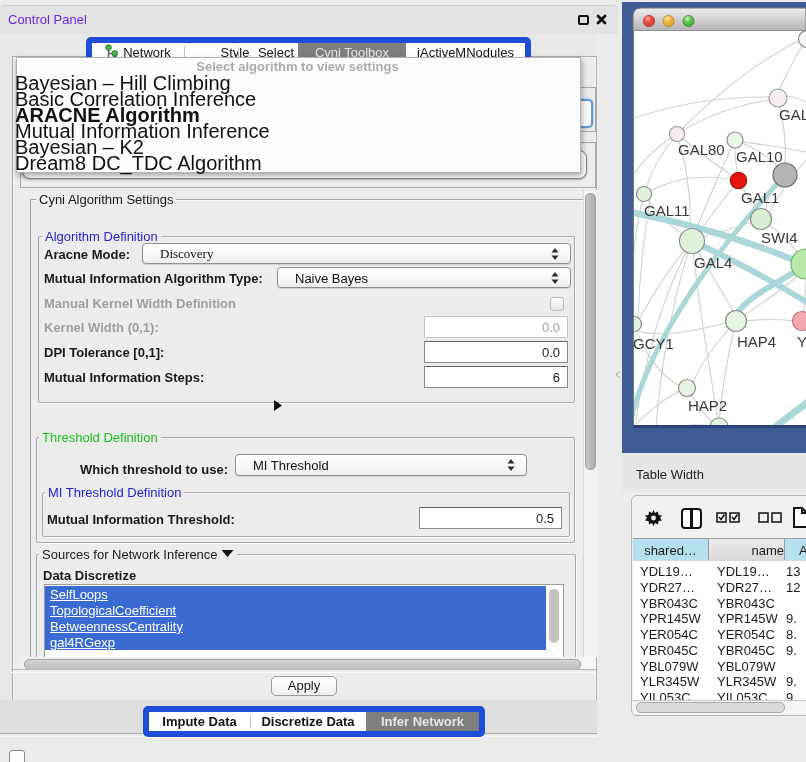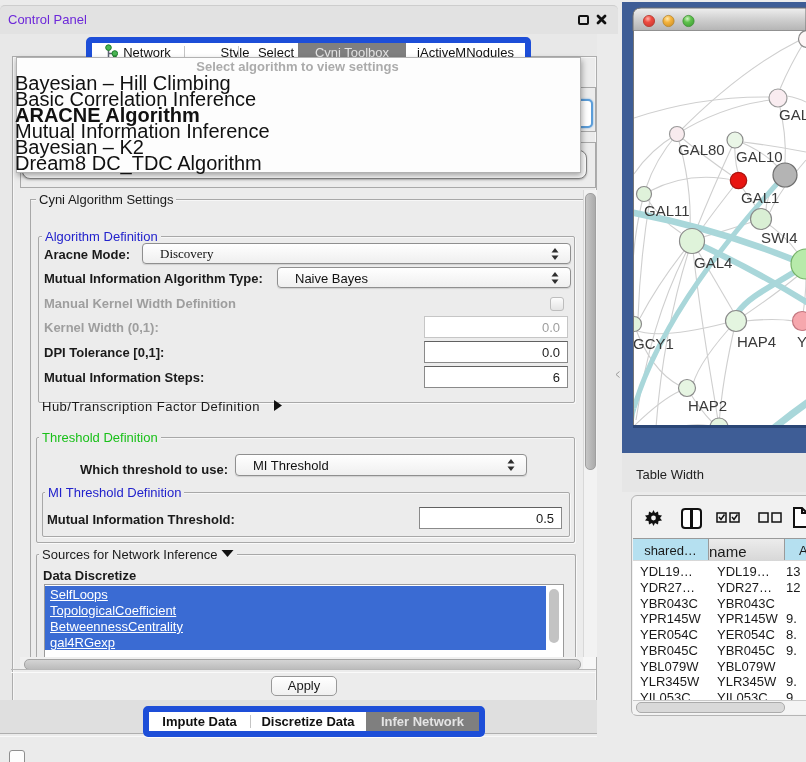--- a/index.html
+++ b/index.html
@@ -88,21 +88,20 @@
     </div>
 <div class="a b" style="left:44px;top:345px;">DPI Tolerance [0,1]:</div>
 <div class="tf" style="left:424px;top:341px;width:142px;height:20px;border-color:#8a8a8a;border-top-color:#616161;">
       <span>0.0</span>
     </div>
 <div class="a b" style="left:44px;top:370px;">Mutual Information Steps:</div>
 <div class="tf" style="left:424px;top:366px;width:142px;height:20px;border-color:#8a8a8a;border-top-color:#616161;">
       <span>6</span>
     </div>
 
-<div class="a" style="left:42px;top:399px;letter-spacing:0.5px;">Hub/Transcription Factor Definition</div>
 <svg class="a" style="left:272px;top:399px;" width="12" height="13" viewBox="0 0 12 13">
       <path d="M2 1 L10 6.5 L2 12 Z" fill="#111"></path>
     </svg>
 
 <div class="grp" style="left:36px;top:437px;width:537px;height:104px;">
   <span class="gt" style="left:2px;color:#19c019;">Threshold Definition</span>
 </div>
 <div class="a b" style="left:80px;top:462px;">Which threshold to use:</div>
 <div class="combo" style="left:235px;top:454px;width:290px;height:20px;">
       <span class="ct">MI Threshold</span>
@@ -301,21 +300,21 @@
 </svg>
 <svg class="a" style="left:792px;top:506px;" width="16" height="23" viewBox="0 0 16 23">
  <path d="M2 2 L10 2 L15 7 L15 21 L2 21 Z" fill="#fff" stroke="#111" stroke-width="2"></path>
  <path d="M10 2 L10 7 L15 7" fill="none" stroke="#111" stroke-width="2"></path>
 </svg>
 
 <div class="a" style="left:633px;top:538px;width:173px;height:23px;background:linear-gradient(#ececec,#d6d6d6);border-top:1px solid #9a9a9a;border-bottom:1px solid #9a9a9a;"></div>
 <div class="a" style="left:633px;top:539px;width:75px;height:21px;background:#b5e0f0;border-right:1px solid #9a9a9a;"></div>
 <div class="a" style="left:784px;top:539px;width:22px;height:21px;background:#b5e0f0;border-left:1px solid #9a9a9a;"></div>
 <div class="a" style="left:633px;top:543px;width:75px;text-align:center;font-size:13px;">shared…</div>
-<div class="a" style="left:709px;top:543px;width:75px;text-align:left;font-size:15px;">name</div>
+<div class="a" style="left:709px;top:543px;width:75px;text-align:right;font-size:13px;">name</div>
 <div class="a" style="left:799px;top:543px;font-size:13px;">A</div>
 
 <div class="a" style="left:633px;top:561px;width:173px;height:139px;background:#fff;"></div>
 <div class="a" style="left:640px;top:564px;line-height:15.75px;font-size:13px;">YDL19…<br>YDR27…<br>YBR043C<br>YPR145W<br>YER054C<br>YBR045C<br>YBL079W<br>YLR345W<br>YIL053C</div>
 <div class="a" style="left:717px;top:564px;line-height:15.75px;font-size:13px;">YDL19…<br>YDR27…<br>YBR043C<br>YPR145W<br>YER054C<br>YBR045C<br>YBL079W<br>YLR345W<br>YIL053C</div>
 <div class="a" style="left:786px;top:564px;line-height:15.75px;font-size:13px;">13<br>12<br>&nbsp;<br>9.<br>8.<br>9.<br>&nbsp;<br>9.<br>9.</div>
 
 <div class="a" style="left:633px;top:700px;width:173px;height:13px;background:#f4f4f4;border-top:1px solid #c9c9c9;"></div>
 <div class="a" style="left:636px;top:702px;width:147px;height:9px;background:#d9d9d9;border:1px solid #ababab;border-radius:5px;"></div>
 

